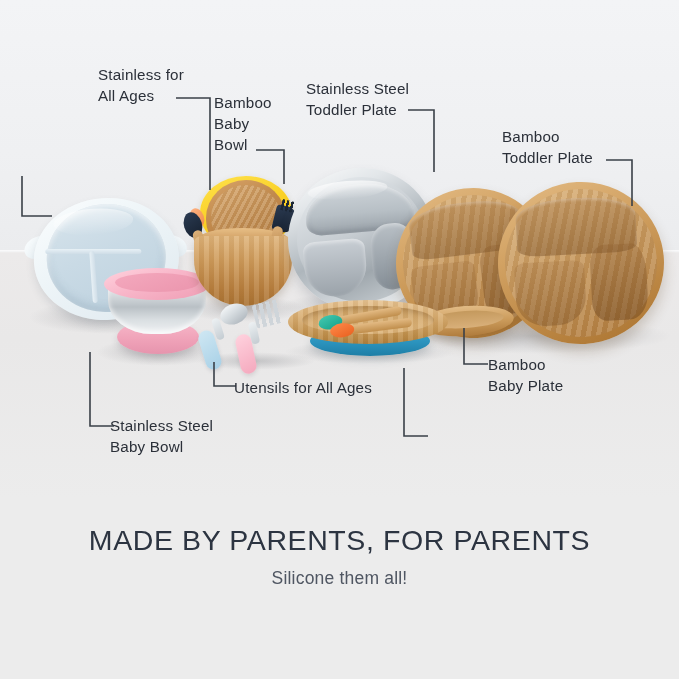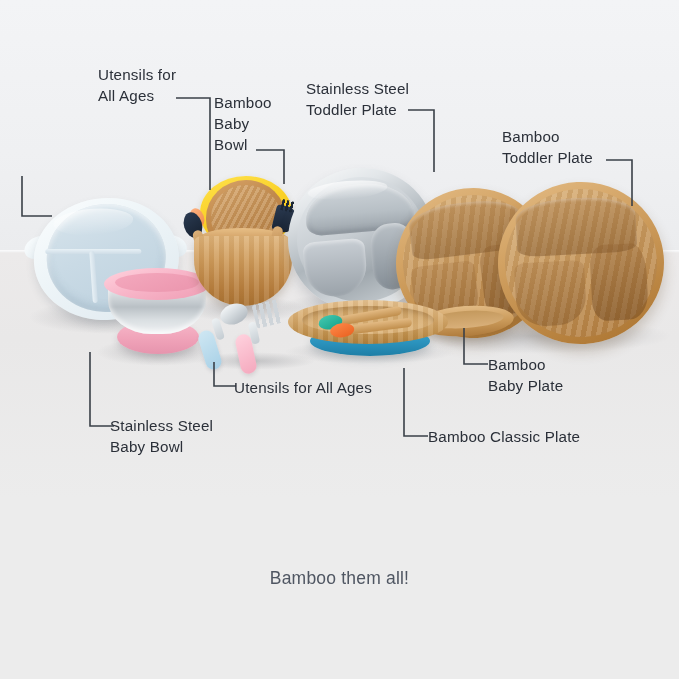--- a/index.html
+++ b/index.html
@@ -330,38 +330,38 @@
       </svg>
   </div>
 
   <div class="lead" style="left:88px;top:352px;width:28px;height:78px;">
     <svg width="28" height="78" viewBox="0 0 28 78">
         <path d="M2 0 L2 74 L26 74" fill="none" stroke="#3a4048" stroke-width="1.6"></path>
       </svg>
   </div>
 
 
-  <div class="label" style="left:98px;top:64px;width:120px;">Utensils for
+  <div class="label" style="left:98px;top:64px;width:120px;">Stainless for
 All Ages</div>
 
   <div class="label" style="left:214px;top:92px;width:82px;">Bamboo
 Baby
 Bowl</div>
 
   <div class="label" style="left:306px;top:78px;width:160px;">Stainless Steel
 Toddler Plate</div>
 
   <div class="label" style="left:502px;top:126px;width:140px;">Bamboo
 Toddler Plate</div>
 
   <div class="label" style="left:488px;top:354px;width:110px;">Bamboo
 Baby Plate</div>
 
-  <div class="label" style="left:428px;top:426px;width:200px;">Bamboo Classic Plate</div>
 
   <div class="label" style="left:234px;top:377px;width:200px;">Utensils for All Ages</div>
 
   <div class="label" style="left:110px;top:415px;width:160px;">Stainless Steel
 Baby Bowl</div>
 
-  <div id="subline">Bamboo them all!</div>
+  <div id="headline">MADE BY PARENTS, FOR PARENTS</div>
+  <div id="subline">Silicone them all!</div>
 
 </div>
 
 </body></html>

